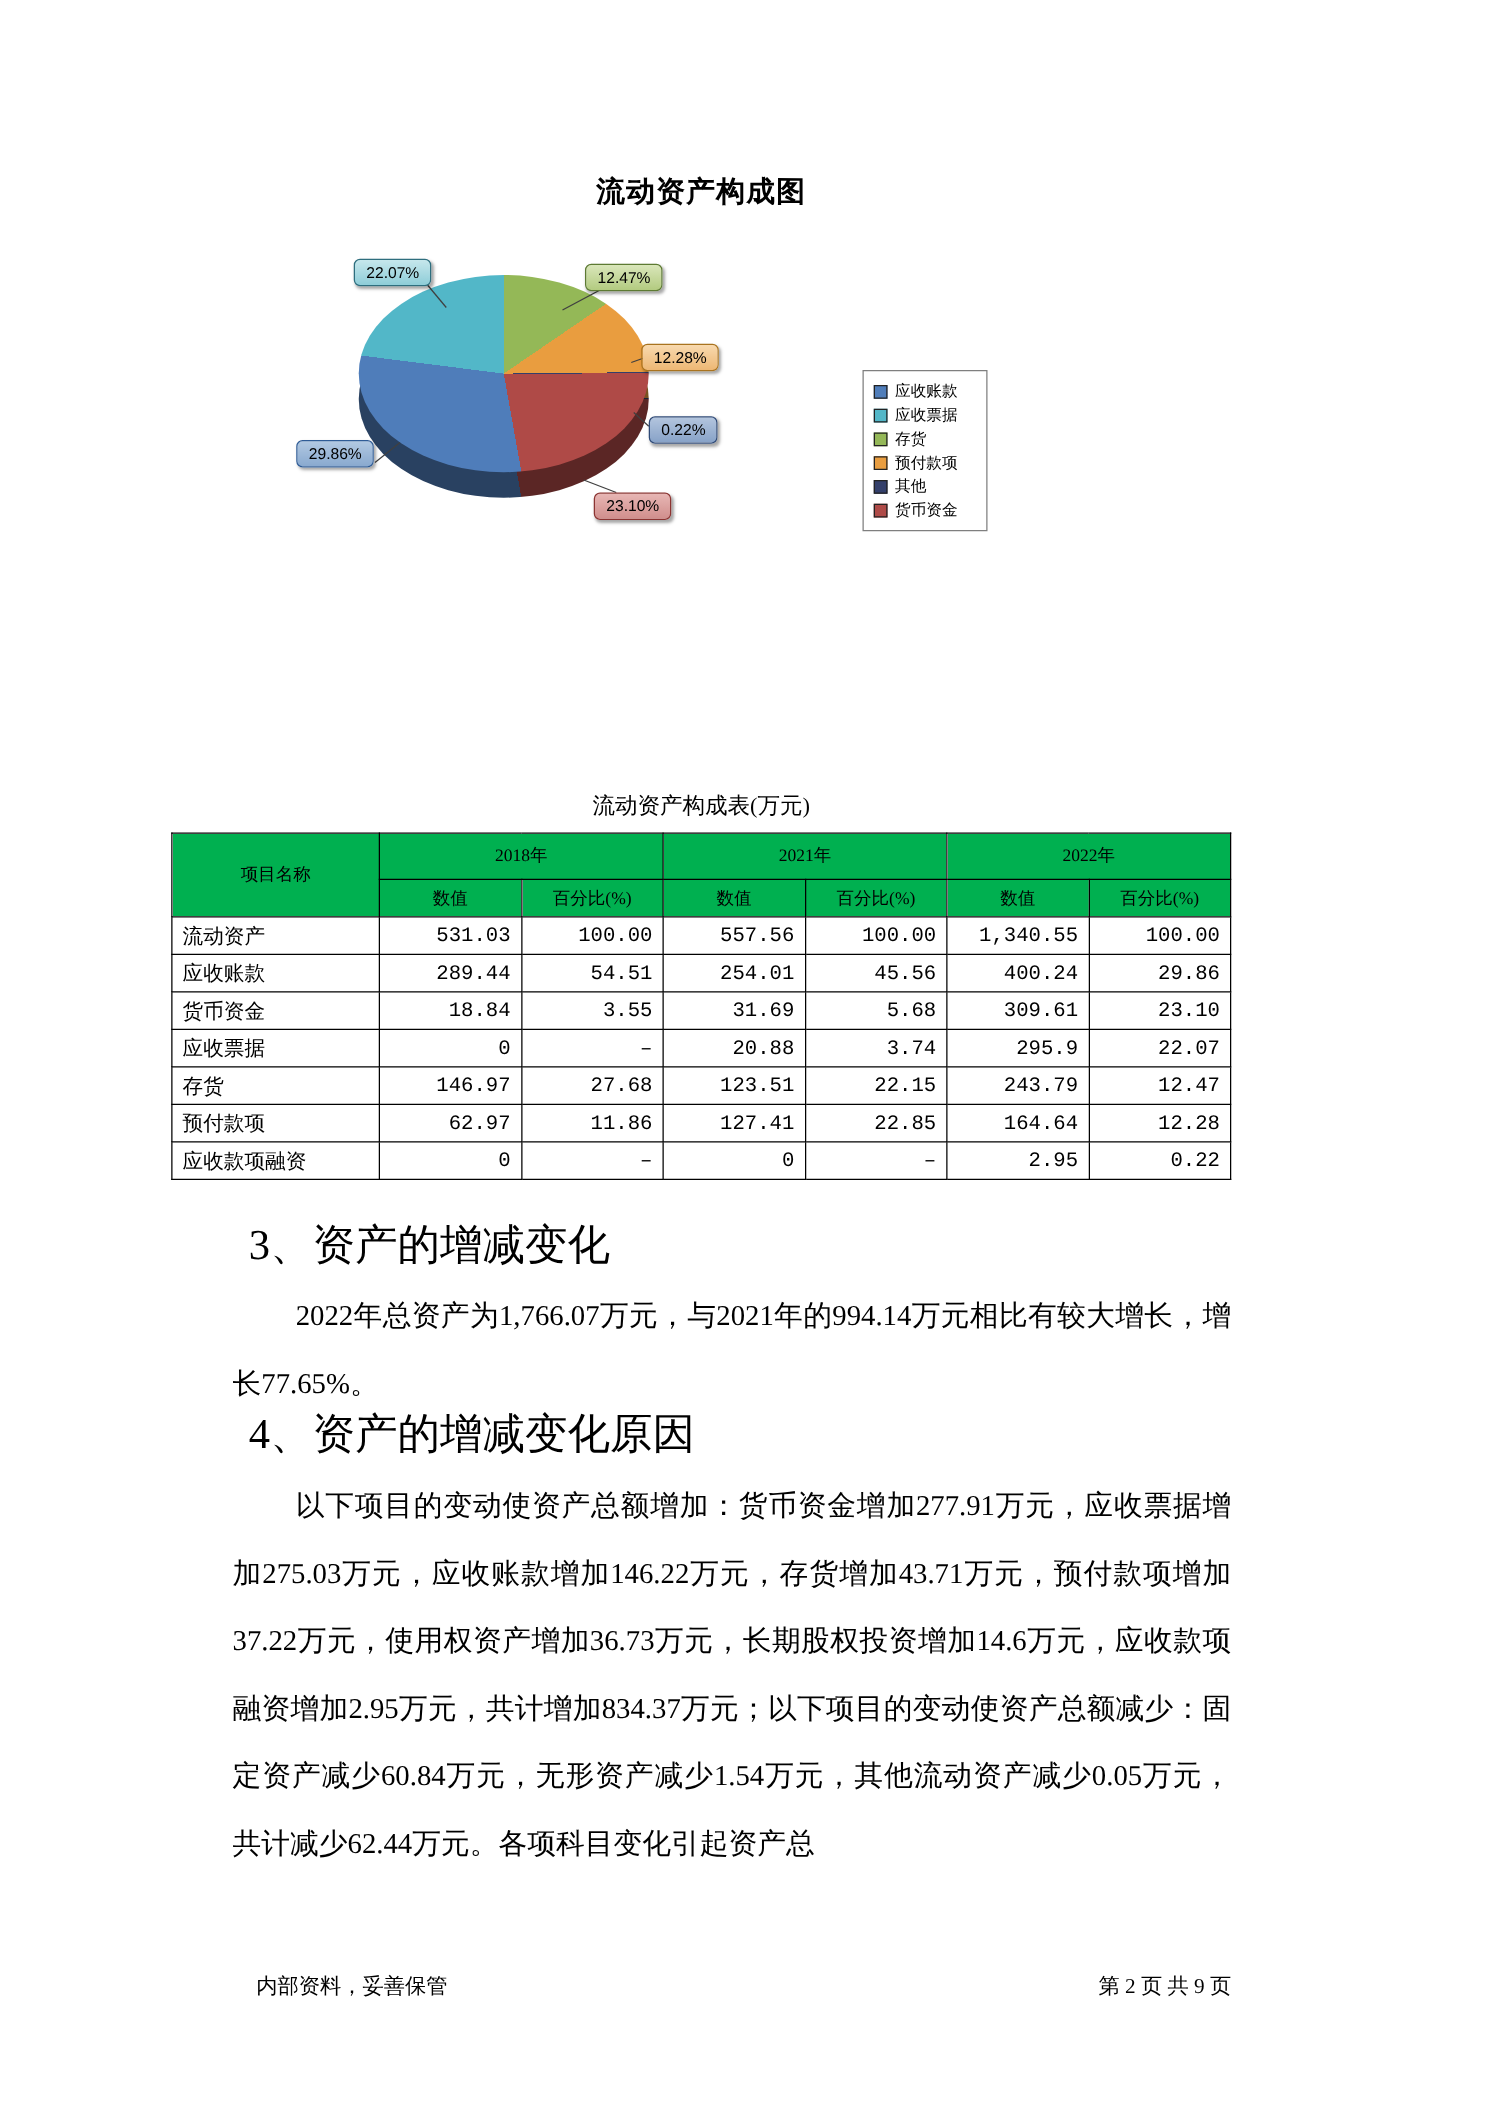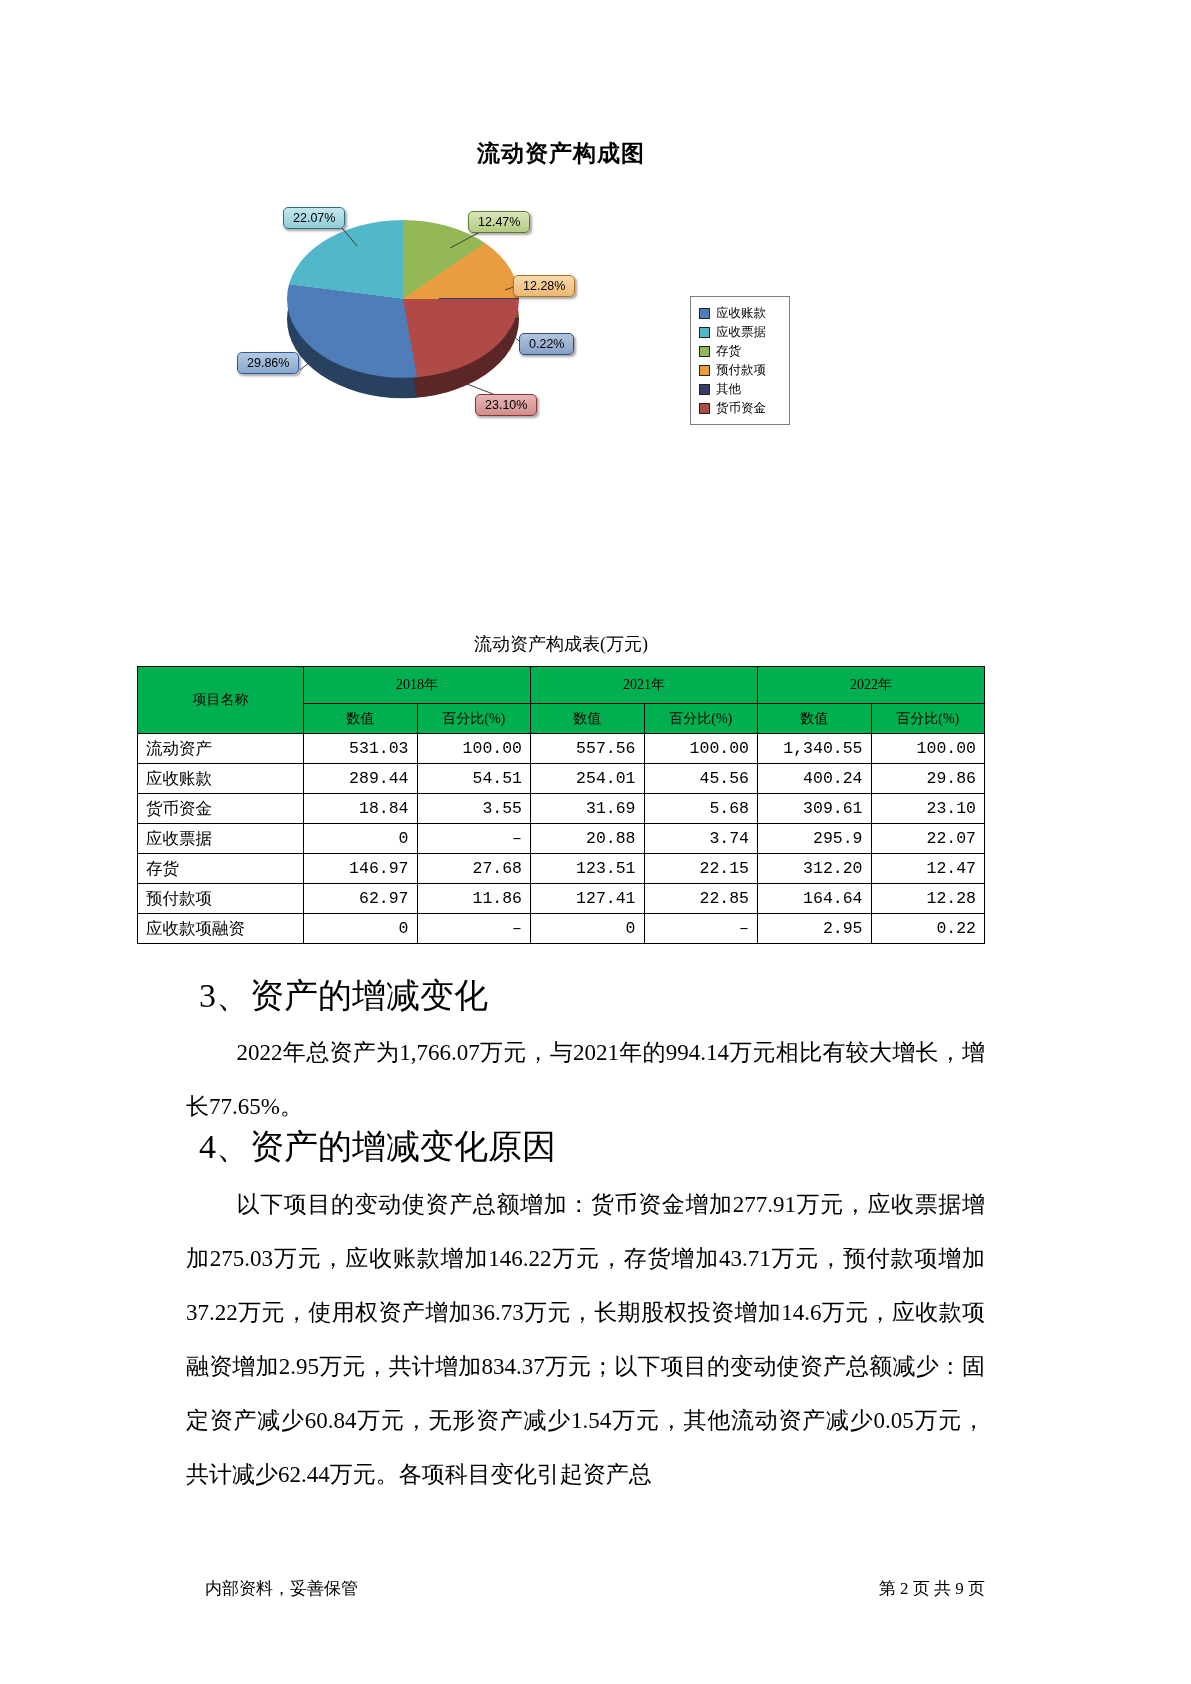--- a/index.html
+++ b/index.html
@@ -176,21 +176,21 @@
             <td class="num">3.74</td>
             <td class="num">295.9</td>
             <td class="num">22.07</td>
           </tr>
           <tr>
             <td class="rowname">存货</td>
             <td class="num">146.97</td>
             <td class="num">27.68</td>
             <td class="num">123.51</td>
             <td class="num">22.15</td>
-            <td class="num">312.20</td>
+            <td class="num">243.79</td>
             <td class="num">12.47</td>
           </tr>
           <tr>
             <td class="rowname">预付款项</td>
             <td class="num">62.97</td>
             <td class="num">11.86</td>
             <td class="num">127.41</td>
             <td class="num">22.85</td>
             <td class="num">164.64</td>
             <td class="num">12.28</td>

